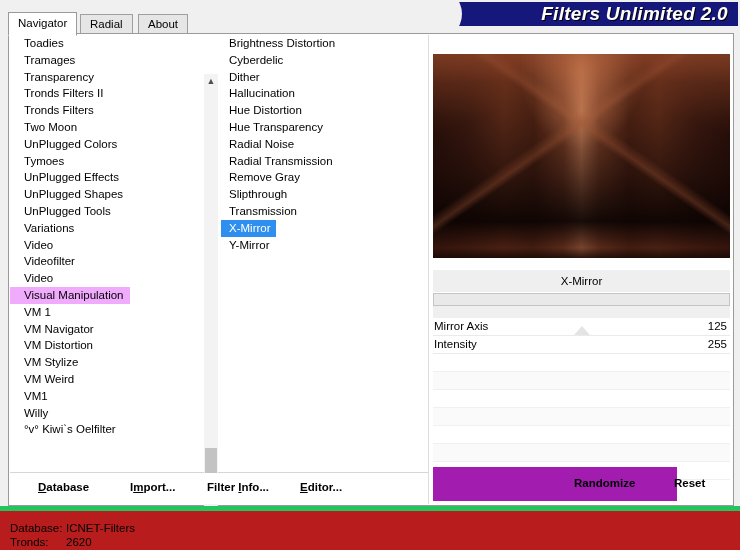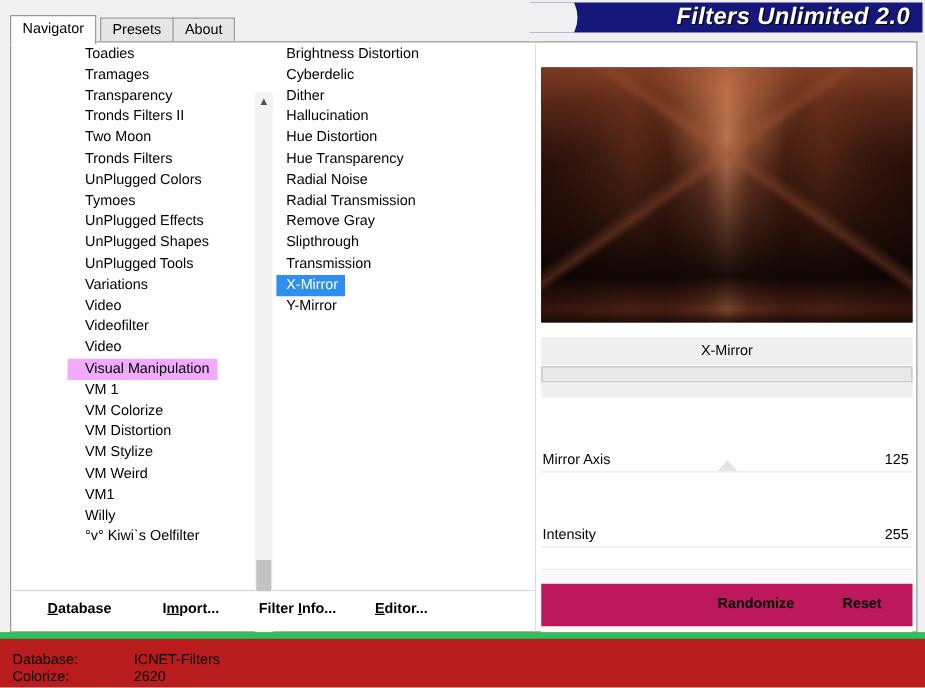--- a/index.html
+++ b/index.html
@@ -47,21 +47,21 @@
   
   .frame{
     position:absolute;left:8px;top:33px;width:724px;height:471px;
     background:#ffffff;border:1px solid #9a9a9a;
   }
 
   
   .listbox{
     position:absolute;background:#ffffff;overflow:hidden;
   }
-  .list-left{left:1px;top:1px;width:201px;height:436px;padding-left:44px;}
+  .list-left{left:1px;top:1px;width:201px;height:436px;}
   .list-mid{left:212px;top:1px;width:196px;height:436px;}
   .list-item{
     height:16.8px;line-height:16.8px;
     padding-left:14px;font-size:11.5px;white-space:nowrap;
     cursor:default;color:#000;
   }
   .list-mid .list-item{padding-left:8px;}
   .list-item.sel-gray{background:#f0abfc;display:inline-block;padding-right:6px;}
   .list-item.sel-blue{background:#2f8fef;color:#ffffff;display:inline-block;padding-right:5px;}
   .li-wrap{height:16.8px;}
@@ -114,88 +114,88 @@
     height:22px;line-height:22px;text-align:center;font-size:11.5px;
     background:#efefef;color:#000;
   }
   .param-bar{
     height:13px;margin-top:1px;background:#e9e9e9;
     border:1px solid #c4c4c4;box-sizing:border-box;
   }
   .param-gap{height:12px;background:#efefef;}
   .prow{
     position:relative;height:17px;line-height:17px;background:#ffffff;
-    border-bottom:1px solid #eaeaea;font-size:11.5px;margin-top:42px;
+    border-bottom:1px solid #eaeaea;font-size:11.5px;
   }
   .prow .plabel{position:absolute;left:1px;top:0;}
   .prow .pval{position:absolute;right:3px;top:0;}
   .prow .pmark{
     position:absolute;left:50%;bottom:0;margin-left:-8px;
     width:0;height:0;border-left:8px solid transparent;border-right:8px solid transparent;
     border-bottom:9px solid #e4e4e4;
   }
   .prow-empty{
     height:17px;background:#ffffff;border-bottom:1px solid #f0f0f0;
   }
   .prow-empty.alt{background:#fafafa;}
 
-  .rbtnrow{position:absolute;left:4px;top:432px;width:297px;height:34px;background:#be185d;}
+  .rbtnrow{position:absolute;left:4px;top:432px;width:244px;height:34px;background:#a21caf;}
   .rbtn{
     position:absolute;top:10px;font-size:11.5px;font-weight:bold;color:#000;cursor:default;
   }
 
   
   .statusbar{
     position:absolute;left:0;top:506px;width:740px;height:44px;background:#b91c1c;
     border-top:5px solid #22c55e;
     padding-left:32px;
   }
   .st-line{position:absolute;font-size:11.5px;color:#000;white-space:pre;}
   .st-lbl{left:10px;}
-  .st-val{left:66px;margin-left:41px;}
+  .st-val{left:66px;}
 </style>
 </head>
 <body>
 
 <div id="app">
 
   <div class="banner">
     <span class="banner-text">Filters Unlimited 2.0</span>
   </div>
 
   <div class="tabstrip">
     <div class="tab active" style="left:0px;">Navigator</div>
-    <div class="tab" style="left:72px;">Presets</div>
+    <div class="tab" style="left:72px;">Radial</div>
     <div class="tab" style="left:130px;">About</div>
   </div>
 
   <div class="frame">
 
     <div class="vdiv"></div>
     <div class="hdiv"></div>
 
     <div class="listbox list-left">
       <div class="li-wrap"><span class="list-item">Toadies</span></div>
       <div class="li-wrap"><span class="list-item">Tramages</span></div>
       <div class="li-wrap"><span class="list-item">Transparency</span></div>
       <div class="li-wrap"><span class="list-item">Tronds Filters II</span></div>
+      <div class="li-wrap"><span class="list-item">Tronds Filters</span></div>
       <div class="li-wrap"><span class="list-item">Two Moon</span></div>
-      <div class="li-wrap"><span class="list-item">Tronds Filters</span></div>
       <div class="li-wrap"><span class="list-item">UnPlugged Colors</span></div>
       <div class="li-wrap"><span class="list-item">Tymoes</span></div>
       <div class="li-wrap"><span class="list-item">UnPlugged Effects</span></div>
       <div class="li-wrap"><span class="list-item">UnPlugged Shapes</span></div>
       <div class="li-wrap"><span class="list-item">UnPlugged Tools</span></div>
       <div class="li-wrap"><span class="list-item">Variations</span></div>
       <div class="li-wrap"><span class="list-item">Video</span></div>
       <div class="li-wrap"><span class="list-item">Videofilter</span></div>
       <div class="li-wrap"><span class="list-item">Video</span></div>
       <div class="li-wrap"><span class="list-item sel-gray">Visual Manipulation</span></div>
       <div class="li-wrap"><span class="list-item">VM 1</span></div>
-      <div class="li-wrap"><span class="list-item">VM Colorize</span></div>
+      <div class="li-wrap"><span class="list-item">VM Navigator</span></div>
       <div class="li-wrap"><span class="list-item">VM Distortion</span></div>
       <div class="li-wrap"><span class="list-item">VM Stylize</span></div>
       <div class="li-wrap"><span class="list-item">VM Weird</span></div>
       <div class="li-wrap"><span class="list-item">VM1</span></div>
       <div class="li-wrap"><span class="list-item">Willy</span></div>
       <div class="li-wrap"><span class="list-item">°v° Kiwi`s Oelfilter</span></div>
     </div>
 
     <div class="vscroll">
       <div class="vs-btn vs-up">▲</div>
@@ -273,18 +273,18 @@
         <div class="rbtn" style="left:141px;">Randomize</div>
         <div class="rbtn" style="left:241px;">Reset</div>
       </div>
 
     </div>
   </div>
 
   <div class="statusbar">
     <span class="st-line st-lbl" style="top:11px;">Database:</span>
     <span class="st-line st-val" style="top:11px;">ICNET-Filters</span>
-    <span class="st-line st-lbl" style="top:25px;">Colorize:</span>
+    <span class="st-line st-lbl" style="top:25px;">Tronds:</span>
     <span class="st-line st-val" style="top:25px;">2620</span>
 
   </div>
 
 </div>
 
 </body></html>

